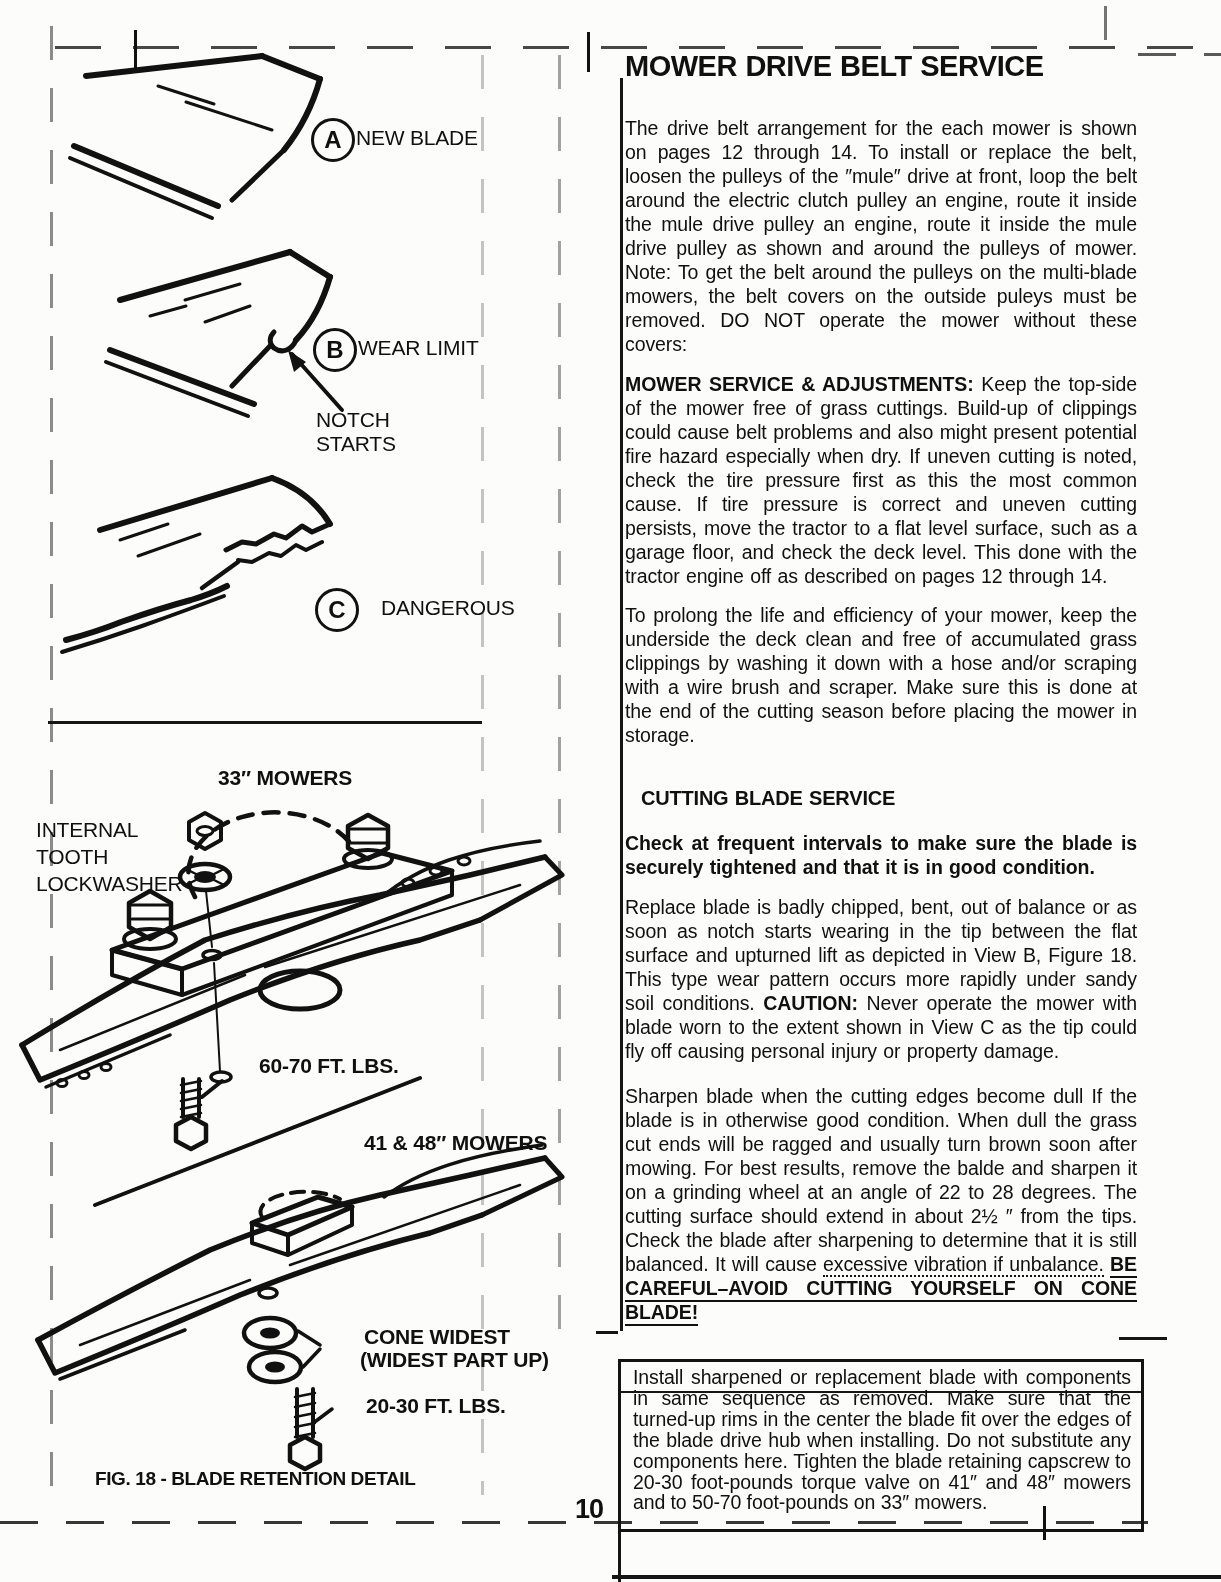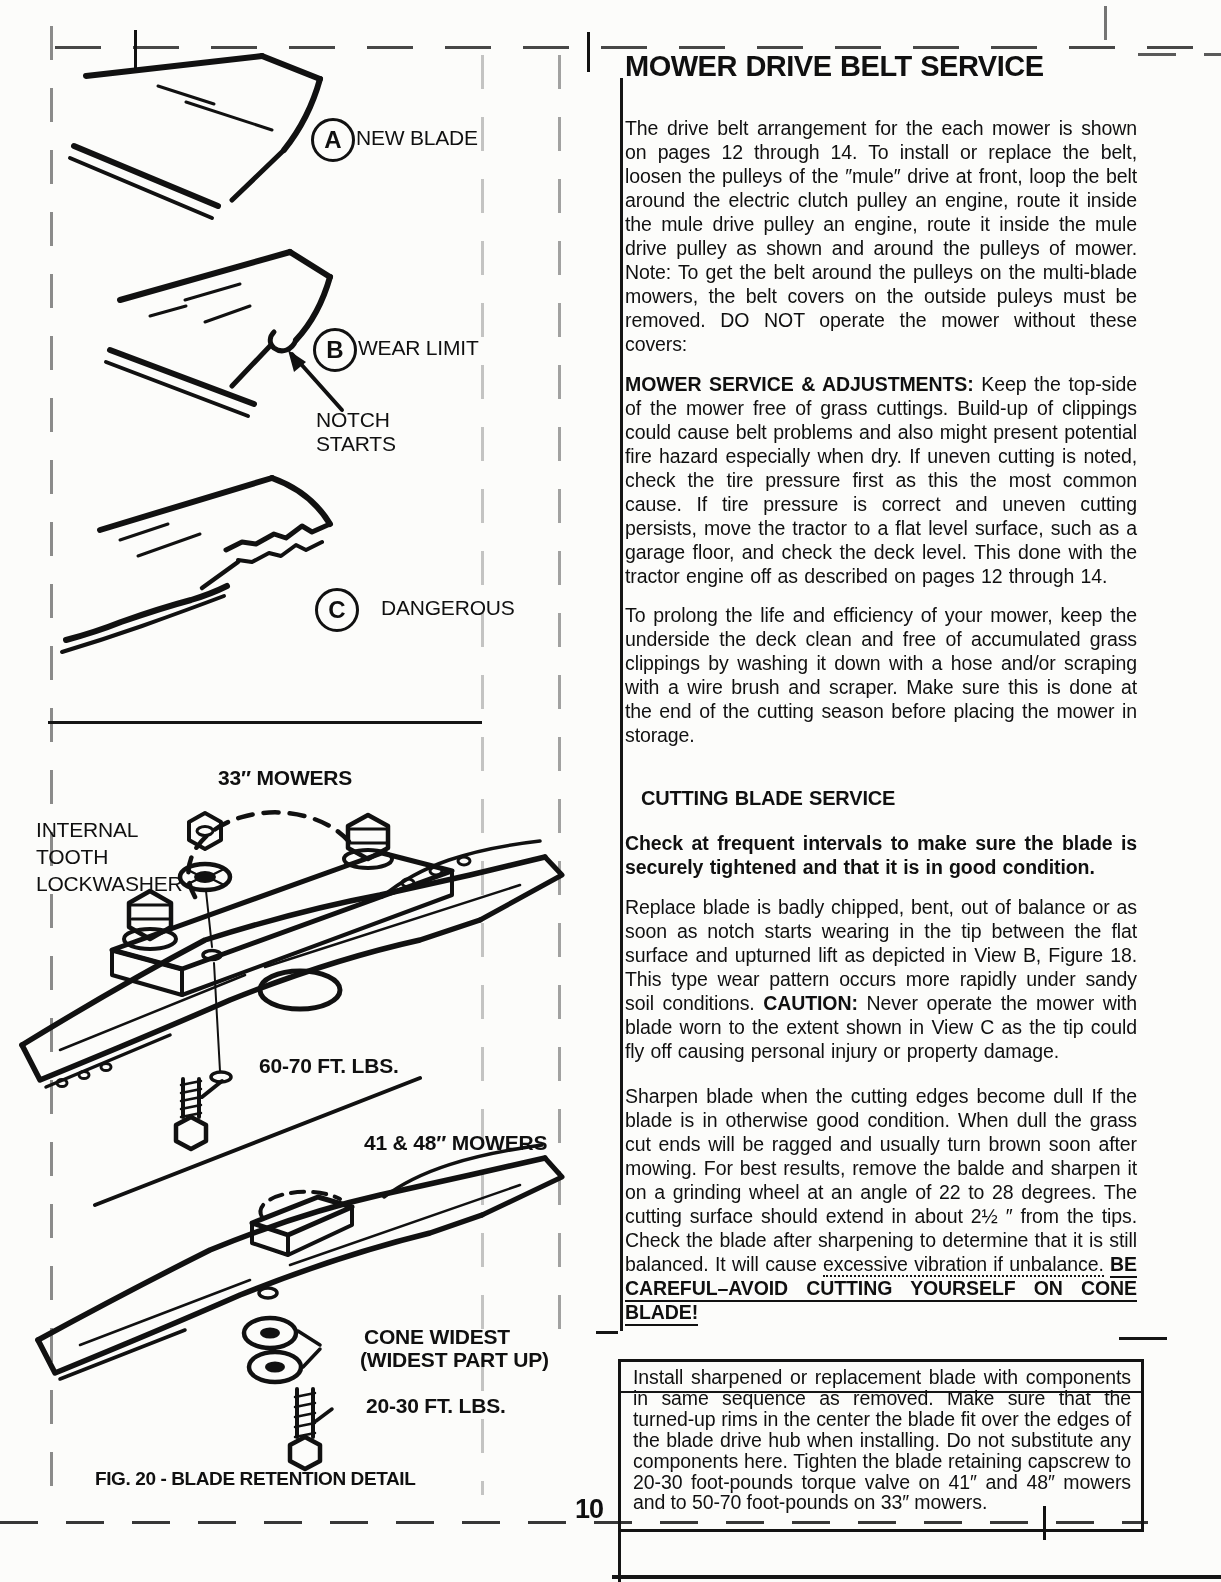--- a/index.html
+++ b/index.html
@@ -182,21 +182,21 @@
     </g>
   </svg>
 
   <div class="figlabel b" style="left:172px;top:766px;">33″ MOWERS</div>
   <div class="figlabel wrap" style="left:36px;top:816px;width:178px;line-height:27px;">INTERNAL TOOTH LOCKWASHER</div>
   <div class="figlabel b" style="left:213px;top:1054px;">60-70 FT. LBS.</div>
   <div class="figlabel b" style="left:318px;top:1131px;">41 &amp; 48″ MOWERS</div>
   <div class="figlabel b" style="left:318px;top:1325px;">CONE WIDEST</div>
   <div class="figlabel b" style="left:314px;top:1348px;">(WIDEST PART UP)</div>
   <div class="figlabel b" style="left:320px;top:1394px;">20-30 FT. LBS.</div>
-  <div class="caption" style="left:95px;top:1468px;">FIG. 20 - BLADE RETENTION DETAIL</div>
+  <div class="caption" style="left:95px;top:1468px;">FIG. 18 - BLADE RETENTION DETAIL</div>
 
   <div class="rightcol">
     <div class="rc title" style="top:50px;">MOWER DRIVE BELT SERVICE</div>
 
     <div class="rc" style="top:116px;">The drive belt arrangement for the each mower is shown on pages 12 through 14. To install or replace the belt, loosen the pulleys of the ″mule″ drive at front, loop the belt around the electric clutch pulley an engine, route it inside the mule drive pulley an engine, route it inside the mule drive pulley as shown and around the pulleys of mower. Note: To get the belt around the pulleys on the multi-blade mowers, the belt covers on the outside puleys must be removed. DO NOT operate the mower without these covers:</div>
 
     <div class="rc" style="top:372px;"><span class="lead">MOWER SERVICE &amp; ADJUSTMENTS:</span><span> Keep the top-side of the mower free of grass cuttings. Build-up of clippings could cause belt problems and also might present potential fire hazard especially when dry. If uneven cutting is noted, check the tire pressure first as this the most common cause. If tire pressure is correct and uneven cutting persists, move the tractor to a flat level surface, such as a garage floor, and check the deck level. This done with the tractor engine off as described on pages 12 through 14.</span></div>
 
     <div class="rc" style="top:603px;">To prolong the life and efficiency of your mower, keep the underside the deck clean and free of accumulated grass clippings by washing it down with a hose and/or scraping with a wire brush and scraper. Make sure this is done at the end of the cutting season before placing the mower in storage.</div>
 

